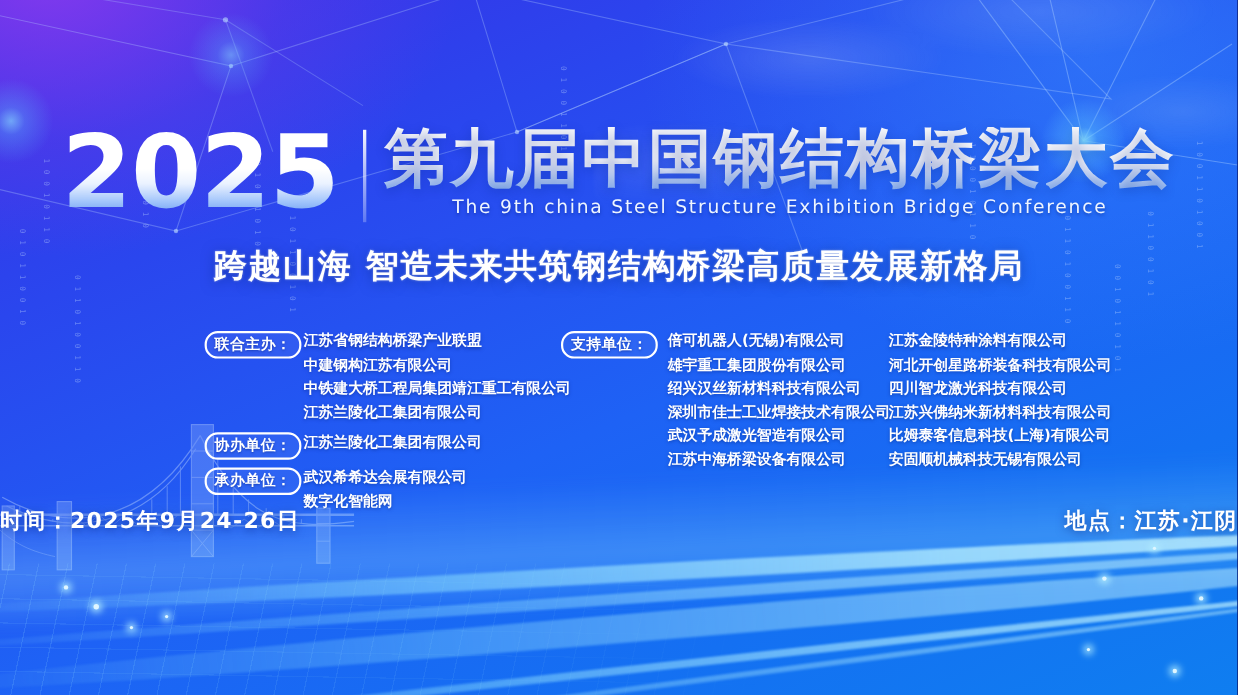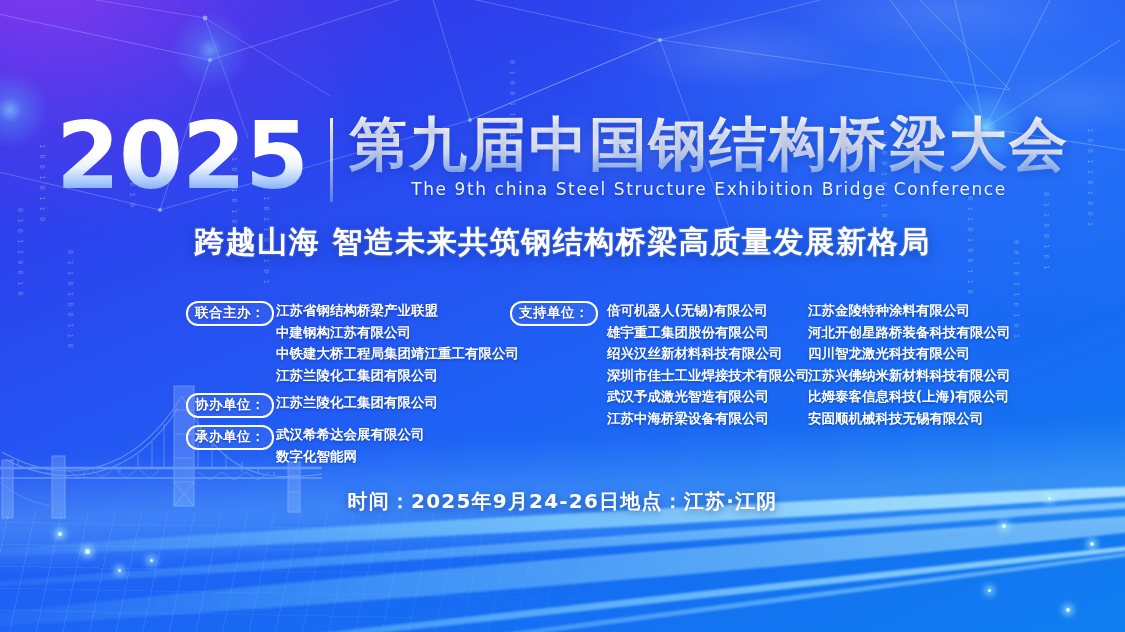--- a/index.html
+++ b/index.html
@@ -114,21 +114,21 @@
   .item{
     font-size:13.5px;font-weight:700;color:#ffffff;line-height:21.5px;white-space:nowrap;
     font-family:"DejaVu Sans","Liberation Sans",sans-serif;
     text-shadow:0 1px 3px rgba(8,36,130,.55);
   }
   .col-mid .items,.col-right .items{margin-left:0;}
   .col-right .item{padding-left:2px;}
 
   
   .meta{
-    position:absolute;left:0;right:0;top:488px;display:flex;justify-content:center;
+    position:absolute;left:0;right:0;top:460px;display:flex;justify-content:space-between;
   }
   .meta-item{
     font-size:20px;font-weight:700;color:#ffffff;letter-spacing:1.2px;
     font-family:"DejaVu Sans","Liberation Sans",sans-serif;
     text-shadow:0 2px 8px rgba(8,36,130,.6);
   }
 </style>
 </head>
 <body>
 

